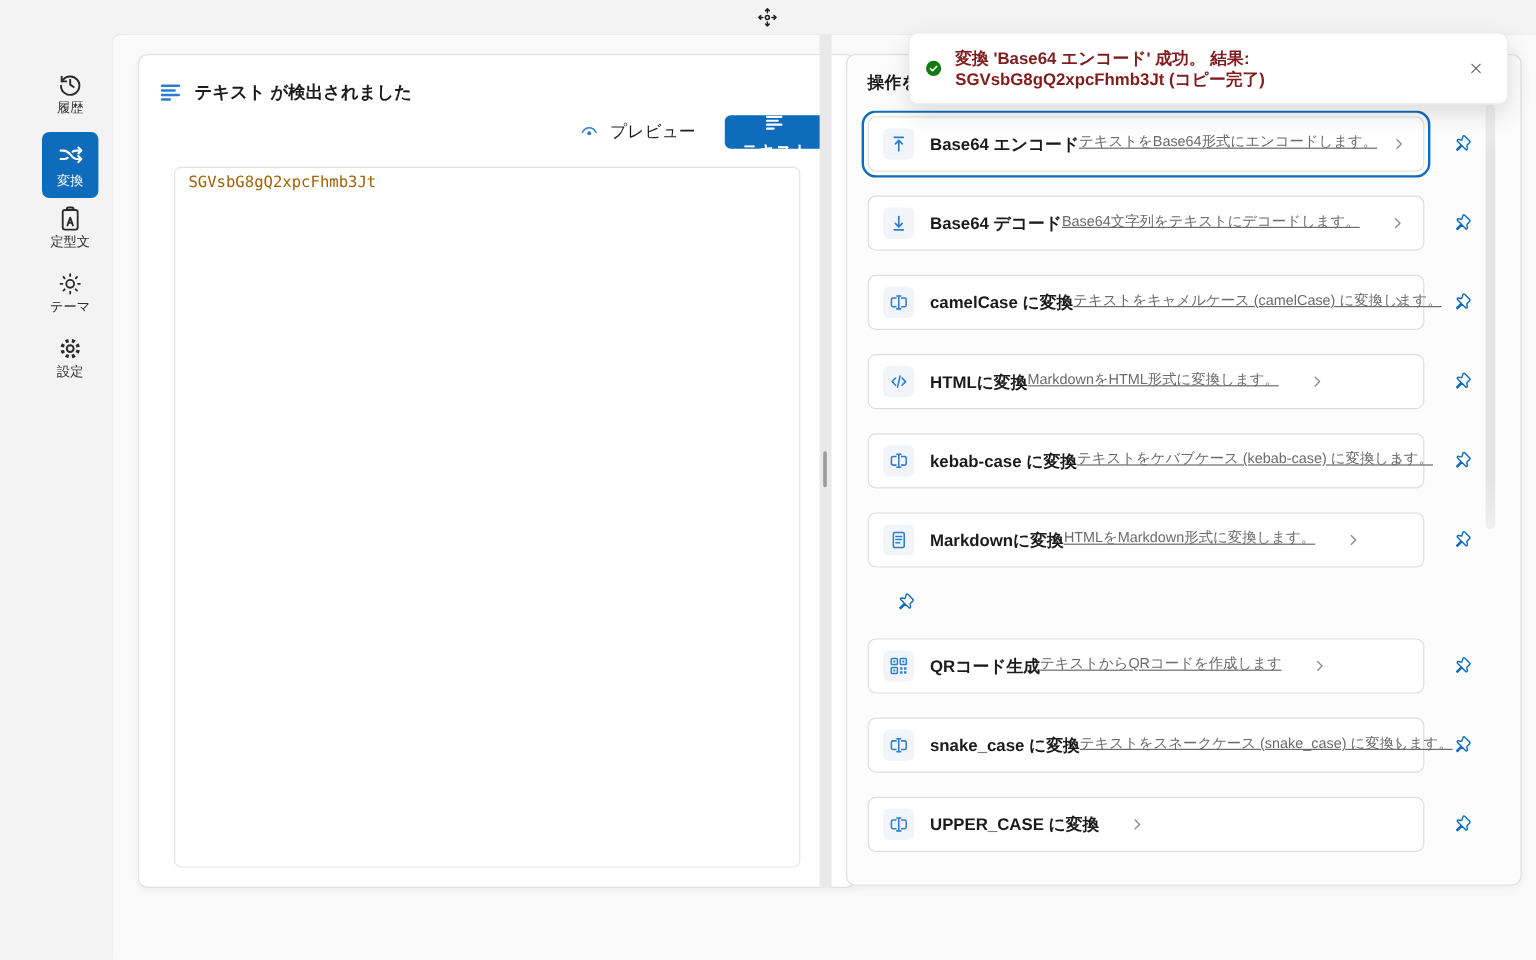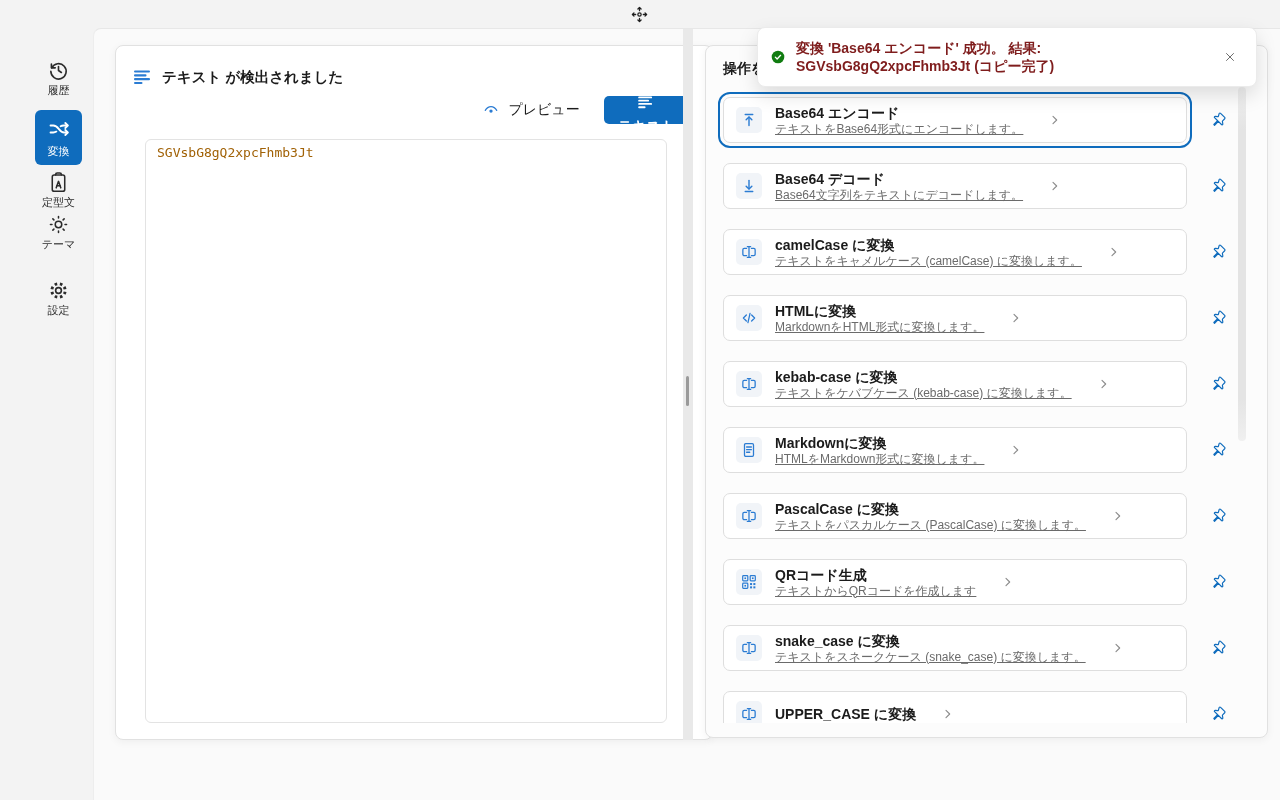--- a/index.html
+++ b/index.html
@@ -51,21 +51,21 @@
     border:1px solid #e1e1e1;border-radius:8px;box-shadow:0 2px 8px rgba(0,0,0,.05);}
   .right-title{position:absolute;left:17px;top:14px;font-size:14px;font-weight:700;}
   .actions-viewport{position:absolute;left:0;top:46px;width:561px;height:631px;overflow:hidden;
     padding:5px 0 0 17px;}
   .action-row{display:flex;align-items:center;margin-bottom:20px;}
   .action-card{width:464px;height:46px;background:#fff;border:1px solid #dedede;border-radius:7px;
     display:flex;align-items:center;padding:0 12px;cursor:pointer;}
   .action-row.selected .action-card{outline:2px solid #0f6cbd;outline-offset:3px;}
   .action-icon{width:26px;height:26px;border-radius:5px;background:#f1f4f8;color:#2b7cd3;
     display:flex;align-items:center;justify-content:center;flex:0 0 26px;}
-  .action-text{display:flex;flex-direction:column;margin-left:13px;min-width:0;}
+  .action-text{display:flex;flex-direction:row;margin-left:13px;min-width:0;}
   .action-title{font-size:14px;font-weight:700;line-height:18px;color:#1b1b1b;white-space:nowrap;}
   .action-subtitle{font-size:12px;line-height:15px;color:#6b6b6b;white-space:nowrap;text-decoration:underline;}
   .chevron{margin-left:24px;color:#8c8c8c;flex:0 0 auto;}
   .pin-btn{width:60px;display:flex;justify-content:center;color:#0f6cbd;cursor:pointer;flex:0 0 60px;}
   .scrollbar-thumb{position:absolute;left:532px;top:41px;width:8px;height:354px;border-radius:4px;
     background:linear-gradient(#f0f0f0,#e4e4e4 12%,#e4e4e4 88%,#f0f0f0);}
 
   
   .toast{position:absolute;left:757px;top:27px;width:500px;height:60px;background:#fff;
     border:1px solid #ebebeb;border-radius:8px;box-shadow:0 8px 20px rgba(0,0,0,.13);z-index:100;
@@ -120,21 +120,21 @@
       <svg width="23" height="23" viewBox="0 0 24 24" fill="none" stroke="currentColor" stroke-width="1.6" stroke-linecap="round" stroke-linejoin="round">
         <rect x="5.5" y="4.2" width="13" height="17" rx="2"></rect>
         <path d="M9 4.2V3.6A1.6 1.6 0 0 1 10.6 2h2.8A1.6 1.6 0 0 1 15 3.6v.6"></path>
         <path d="M9.6 17.6L12 10.8l2.4 6.8"></path>
         <path d="M10.4 15.4h3.2"></path>
       </svg>
     </span>
     <span class="nav-label">定型文</span>
   </div>
 
-  <div class="nav-item" style="top:185px">
+  <div class="nav-item" style="top:197px">
     <span>
       <svg width="23" height="23" viewBox="0 0 24 24" fill="none" stroke="currentColor" stroke-width="1.6" stroke-linecap="round">
         <circle cx="12" cy="12" r="3.4"></circle>
         <path d="M12 3.6v1.6M12 18.8v1.6M3.6 12h1.6M18.8 12h1.6M6.1 6.1l1.1 1.1M16.8 16.8l1.1 1.1M17.9 6.1l-1.1 1.1M7.2 16.8l-1.1 1.1"></path>
       </svg>
     </span>
     <span class="nav-label">テーマ</span>
   </div>
 
   <div class="nav-item" style="top:251px">
@@ -345,38 +345,20 @@
       </span>
     </div>
     <span class="pin-btn">
       <svg width="19" height="19" viewBox="0 0 24 24" fill="none" stroke="currentColor" stroke-width="1.5" stroke-linejoin="round">
         <path d="M14.2 2.9a1.2 1.2 0 0 1 1.7 0l5.2 5.2a1.2 1.2 0 0 1 0 1.7l-2.6 2.6c-.3.3-.4.7-.3 1l.5 2.7c.2 1-1 1.7-1.7 1l-3.9-3.9-4.8 4.8-.9-.9 4.8-4.8-3.9-3.9c-.7-.7 0-1.9 1-1.7l2.7.5c.4.1.8 0 1-.3z"></path>
       </svg>
     </span>
   </div>
 
   <div class="action-row">
-    <div class="action-card">
-      <span class="action-icon">
-  <svg width="18" height="18" viewBox="0 0 24 24" fill="none" stroke="currentColor" stroke-width="1.7" stroke-linecap="round">
-    <rect x="3.8" y="7.2" width="16.4" height="9.6" rx="1.8"></rect>
-    <path d="M12 5v14" stroke="#f1f4f8" stroke-width="5"></path>
-    <path d="M9.8 4.8h4.4M9.8 19.2h4.4M12 4.8v14.4"></path>
-  </svg>
-</span>
-      <span class="action-text">
-        <span class="action-title">PascalCase に変換</span>
-        <span class="action-subtitle">テキストをパスカルケース (PascalCase) に変換します。</span>
-      </span>
-      <span class="chevron">
-        <svg width="16" height="16" viewBox="0 0 24 24" fill="none" stroke="currentColor" stroke-width="1.7" stroke-linecap="round" stroke-linejoin="round">
-          <path d="M9 6.5l5.5 5.5L9 17.5"></path>
-        </svg>
-      </span>
-    </div>
     <span class="pin-btn">
       <svg width="19" height="19" viewBox="0 0 24 24" fill="none" stroke="currentColor" stroke-width="1.5" stroke-linejoin="round">
         <path d="M14.2 2.9a1.2 1.2 0 0 1 1.7 0l5.2 5.2a1.2 1.2 0 0 1 0 1.7l-2.6 2.6c-.3.3-.4.7-.3 1l.5 2.7c.2 1-1 1.7-1.7 1l-3.9-3.9-4.8 4.8-.9-.9 4.8-4.8-3.9-3.9c-.7-.7 0-1.9 1-1.7l2.7.5c.4.1.8 0 1-.3z"></path>
       </svg>
     </span>
   </div>
 
   <div class="action-row">
     <div class="action-card">
       <span class="action-icon">

